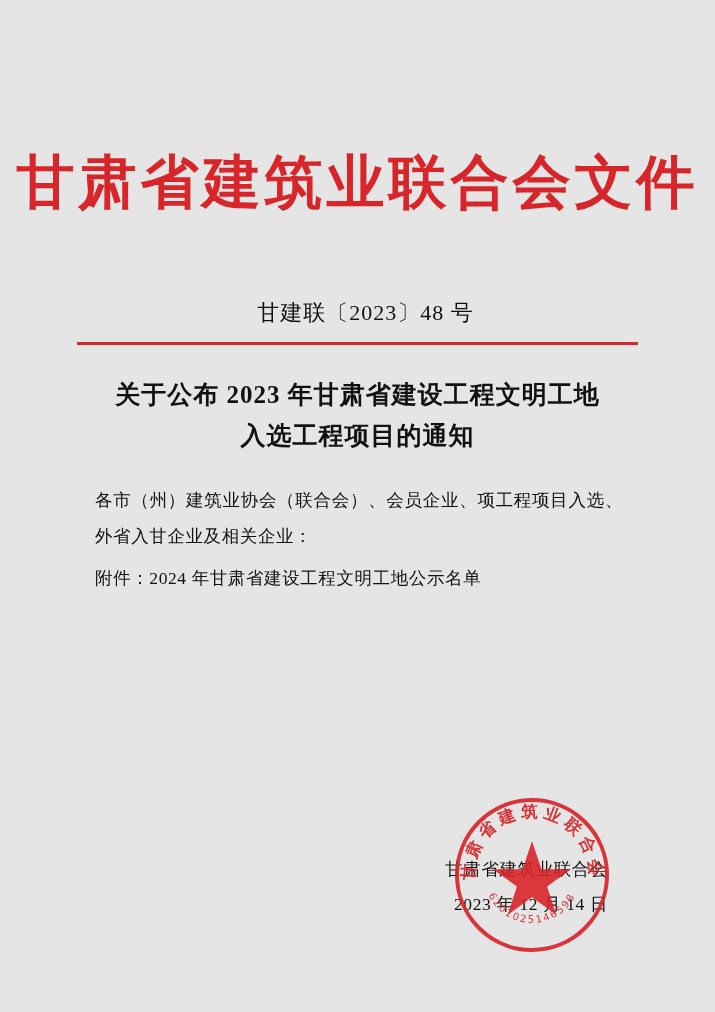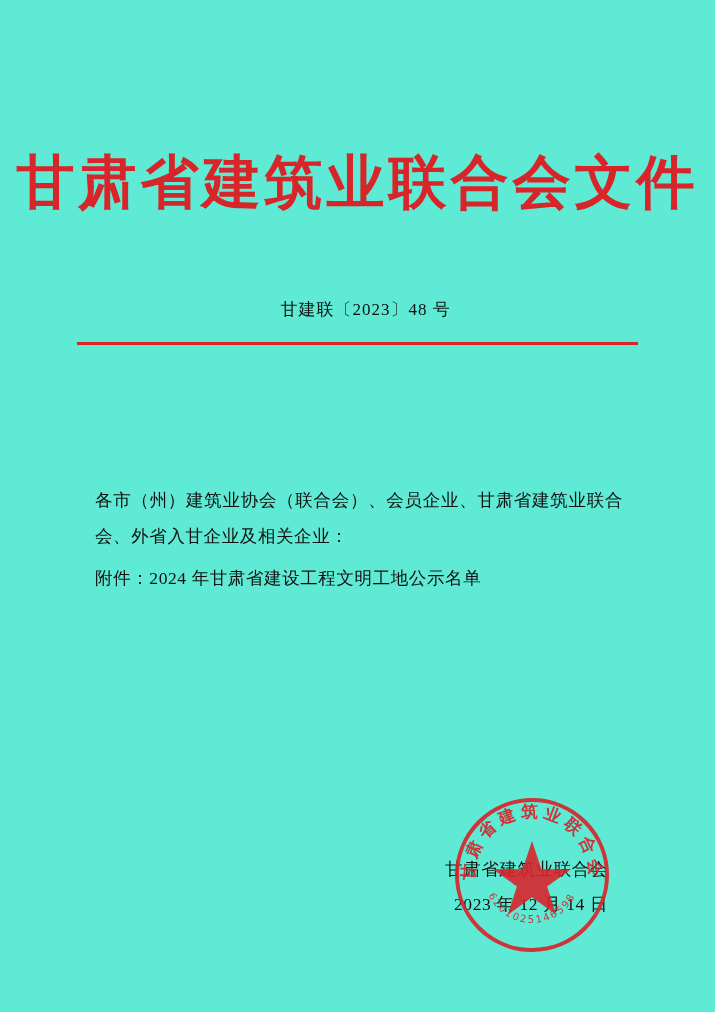--- a/index.html
+++ b/index.html
@@ -11,21 +11,21 @@
     width: 715px;
     height: 1012px;
     position: relative;
     font-family: "Liberation Serif", "DejaVu Serif", serif;
     overflow: hidden;
   }
 
   .page {
     position: absolute;
     inset: 0;
-    background: #5eead4;
+    background: #e5e5e5;
   }
 
   
   .masthead {
     position: absolute;
     top: 148px;
     left: 0;
     right: 0;
     text-align: center;
     color: #d8252a;
@@ -37,21 +37,21 @@
     white-space: nowrap;
   }
 
   
   .doc-number {
     position: absolute;
     top: 298px;
     left: 16px;
     right: 0;
     text-align: center;
-    font-size: 17px;
+    font-size: 22px;
     letter-spacing: 1px;
     color: #111111;
   }
 
   
   .red-rule {
     position: absolute;
     top: 342px;
     left: 77px;
     width: 561px;
@@ -135,23 +135,27 @@
 <body>
 
 <div class="page">
 
   <div class="masthead">甘肃省建筑业联合会文件</div>
 
   <div class="doc-number">甘建联〔2023〕48 号</div>
 
   <div class="red-rule"></div>
 
+  <div class="doc-title">
+    <div>关于公布 2023 年甘肃省建设工程文明工地</div>
+    <div>入选工程项目的通知</div>
+  </div>
 
   <div class="body-block">
-    <p>各市（州）建筑业协会（联合会）、会员企业、甘肃省建筑业联合会、外省入甘企业及相关企业：</p>
+    <p>各市（州）建筑业协会（联合会）、会员企业、项工程项目入选、外省入甘企业及相关企业：</p>
     <p class="attachment">附件：2024 年甘肃省建设工程文明工地公示名单</p>
   </div>
 
   <div class="sign-block">
     <div>甘肃省建筑业联合会</div>
     <div>2023 年 12 月 14 日</div>
   </div>
 
   <div class="seal">
     <svg width="160" height="160" viewBox="0 0 160 160" aria-hidden="true">

